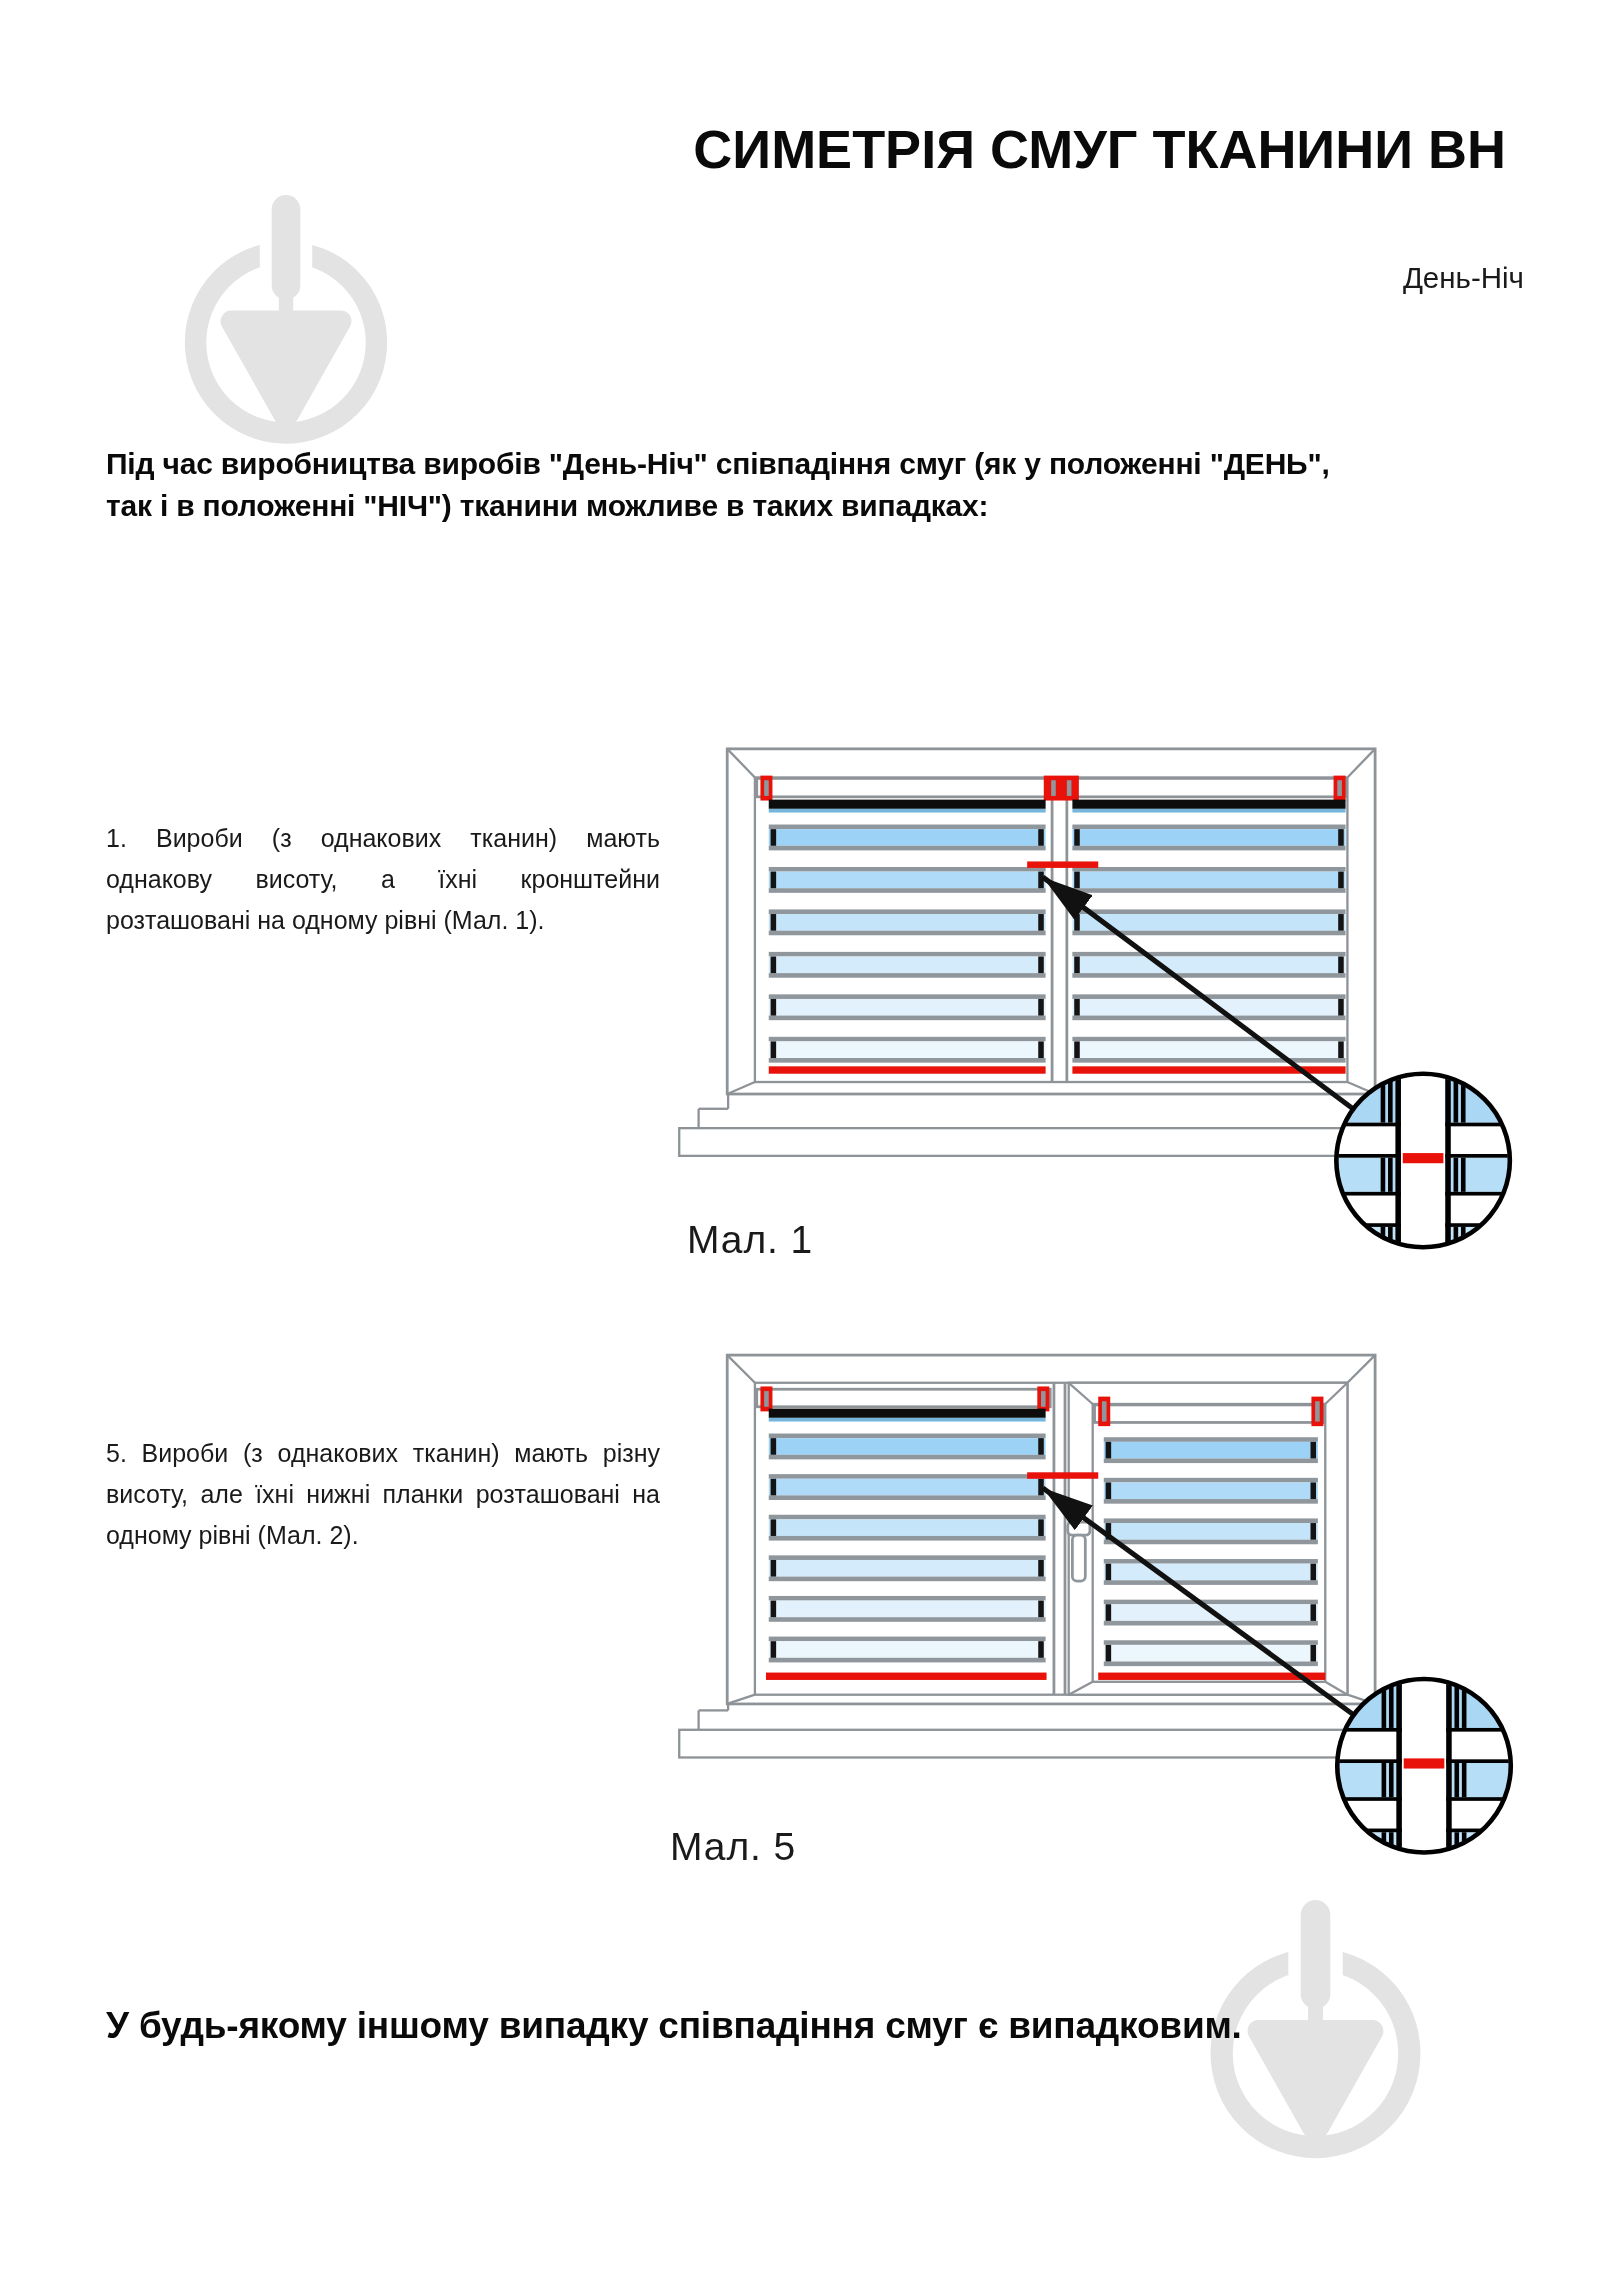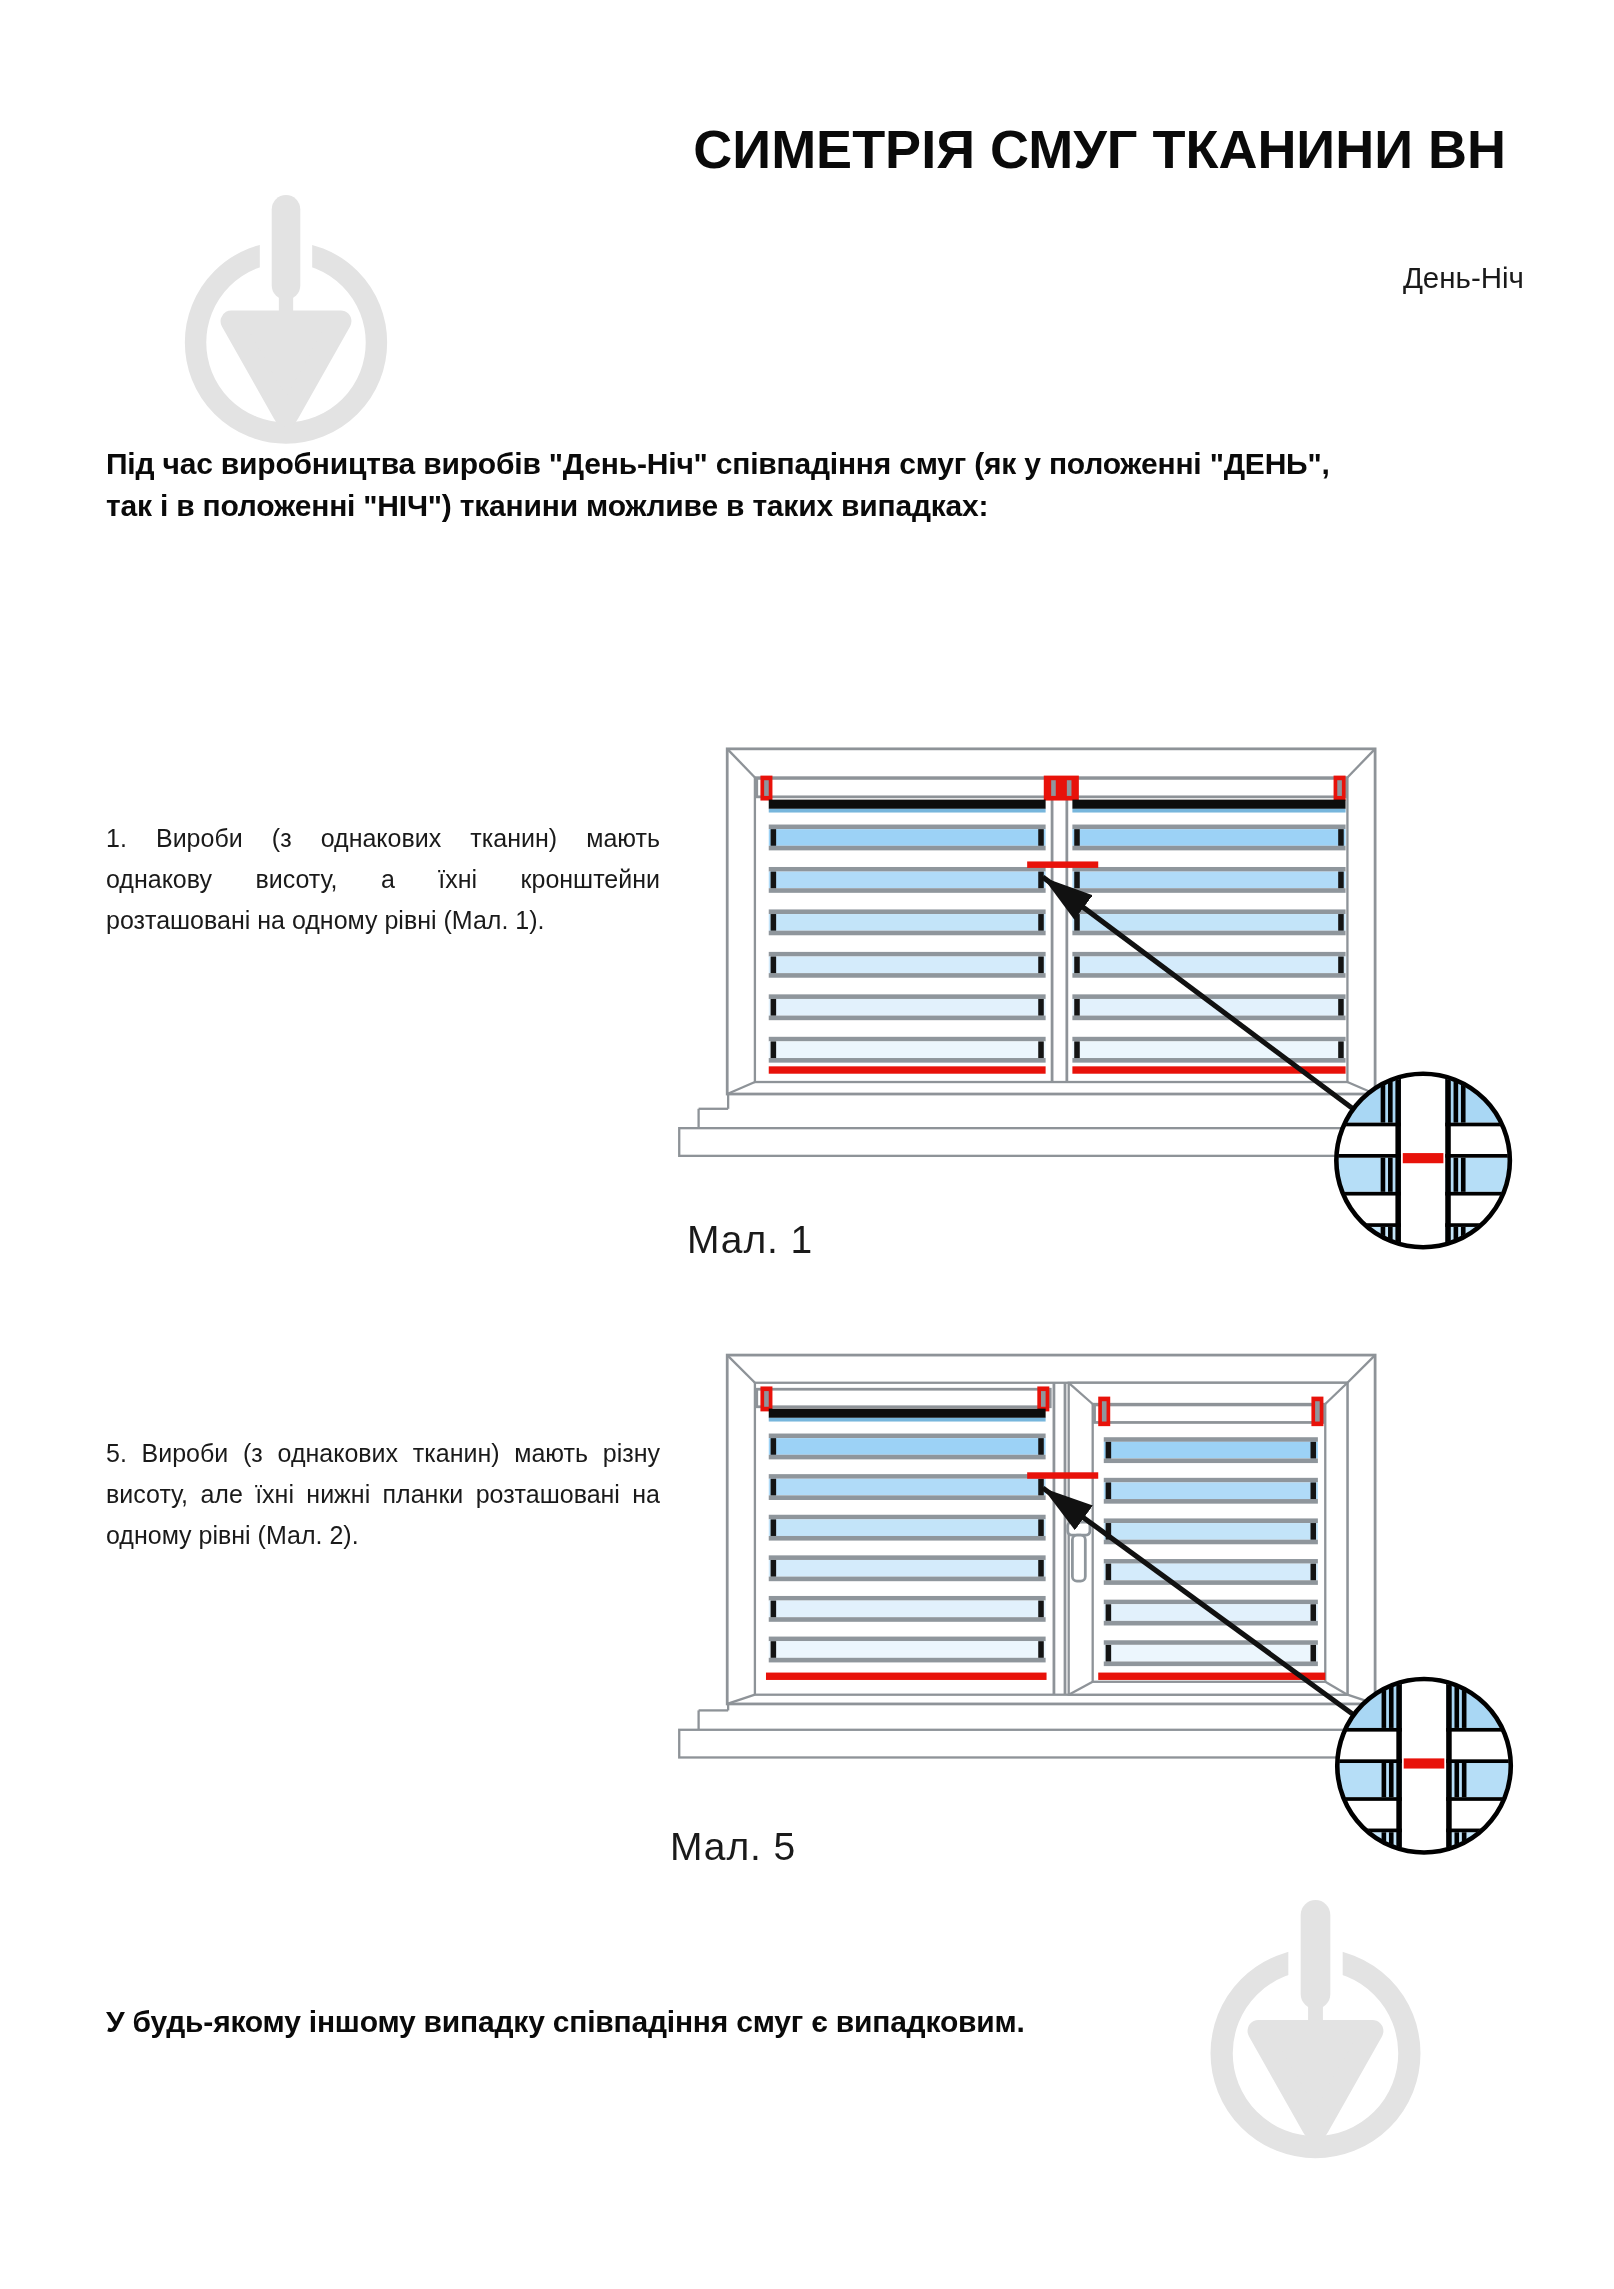--- a/index.html
+++ b/index.html
@@ -24,21 +24,21 @@
     left:106px;top:818px;width:554px;
     font-size:25px;font-weight:400;line-height:41px;
     text-align:justify;color:#1a1a1a;
   }
   .item2{top:1433px;}
   .figlabel{
     font-size:39px;font-weight:400;letter-spacing:0.9px;color:#1a1a1a;margin-top:44px;
   }
   .footer{
     left:106px;top:2005px;width:1384px;
-    font-size:30px;font-weight:700;letter-spacing:-0.2px;color:#0a0a0a;
+    font-size:37px;font-weight:700;letter-spacing:-0.2px;color:#0a0a0a;
   }
   .watermark{color:#e3e3e3;}
   svg{display:block;}
 </style>
 </head>
 <body>
 
 <div class="page">
 
   <svg class="abs watermark" style="left:167px;top:190px" width="238" height="267" viewBox="0 0 100 112">

